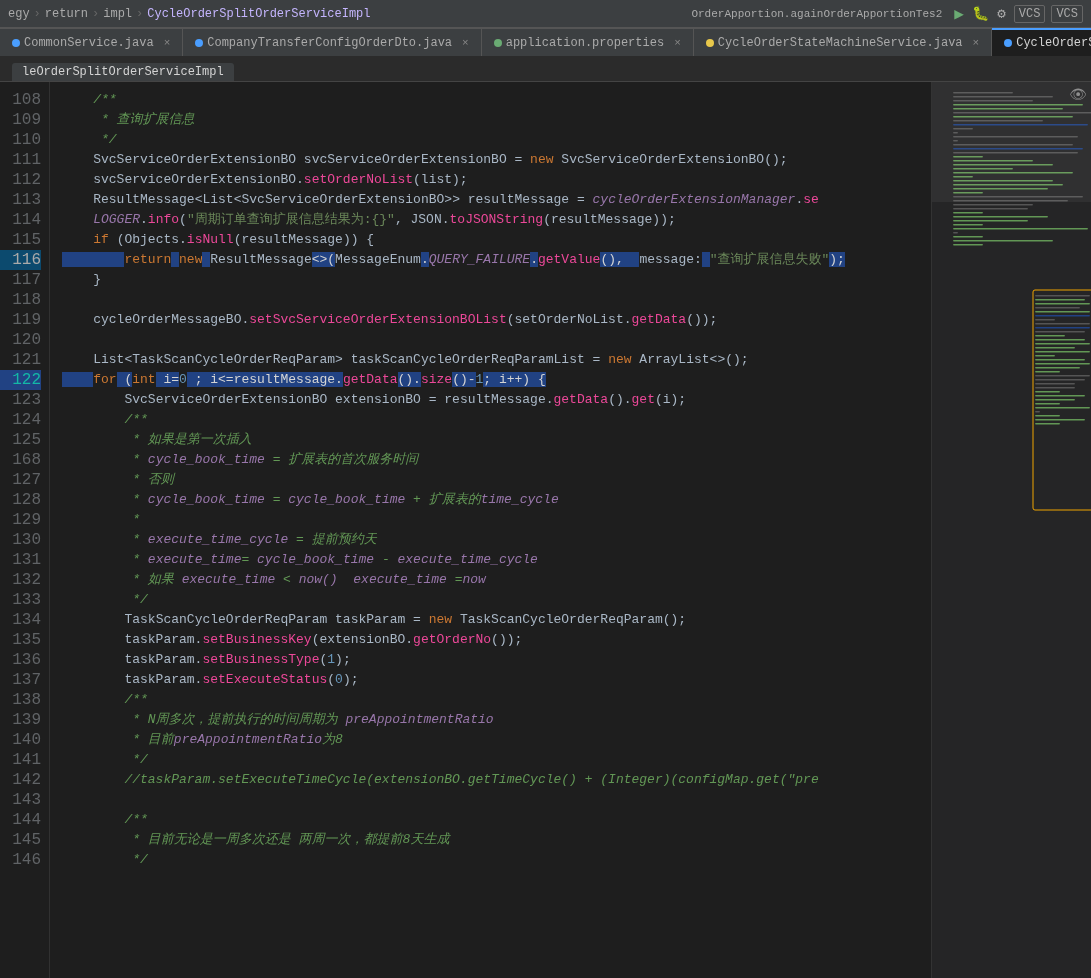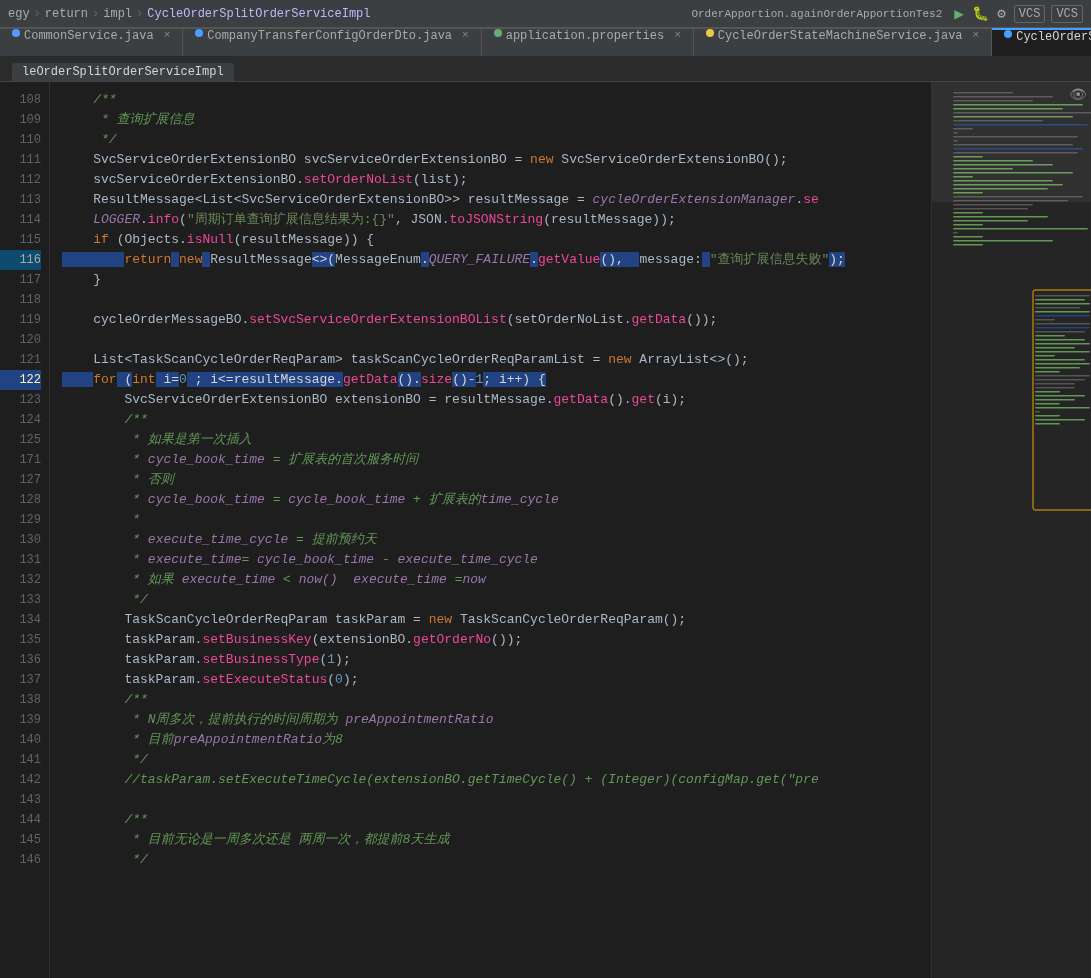--- a/index.html
+++ b/index.html
@@ -35,21 +35,21 @@
       height: 30px;
       display: flex;
       align-items: flex-end;
       border-bottom: 2px solid #2b2b2b;
       overflow: hidden;
     }
     .tab {
       height: 28px;
       padding: 0 12px;
       display: flex;
-      align-items: flex-start;
+      align-items: center;
       font-size: 12px;
       color: #aaa;
       border-right: 1px solid #555;
       border-top: 1px solid #555;
       cursor: pointer;
       white-space: nowrap;
       background: #3c3f41;
       gap: 4px;
     }
     .tab.active {
@@ -105,21 +105,21 @@
       display: flex;
     }
 
     
     #line-numbers {
       min-width: 50px;
       background: #1e1e1e;
       color: #606366;
       text-align: right;
       padding: 8px 8px 8px 0;
-      font-size: 12px;
+      font-size: 16px;
       line-height: 20px;
       user-select: none;
       border-right: 1px solid #313131;
     }
 
     
     #code-content {
       flex: 1;
       padding: 8px 12px;
       line-height: 20px;
@@ -241,25 +241,25 @@
         <div>112</div>
         <div>113</div>
         <div>114</div>
         <div>115</div>
         <div style="background:#0c4a6e;color:#aaa;">116</div>
         <div>117</div>
         <div>118</div>
         <div>119</div>
         <div>120</div>
         <div>121</div>
-        <div style="background:#214283;color:#fef9c3;">122</div>
+        <div style="background:#214283;color:#14b8a6;">122</div>
         <div>123</div>
         <div>124</div>
         <div>125</div>
-        <div>171</div>
+        <div>168</div>
         <div>127</div>
         <div>128</div>
         <div>129</div>
         <div>130</div>
         <div>131</div>
         <div>132</div>
         <div>133</div>
         <div>134</div>
         <div>135</div>
         <div>136</div>

